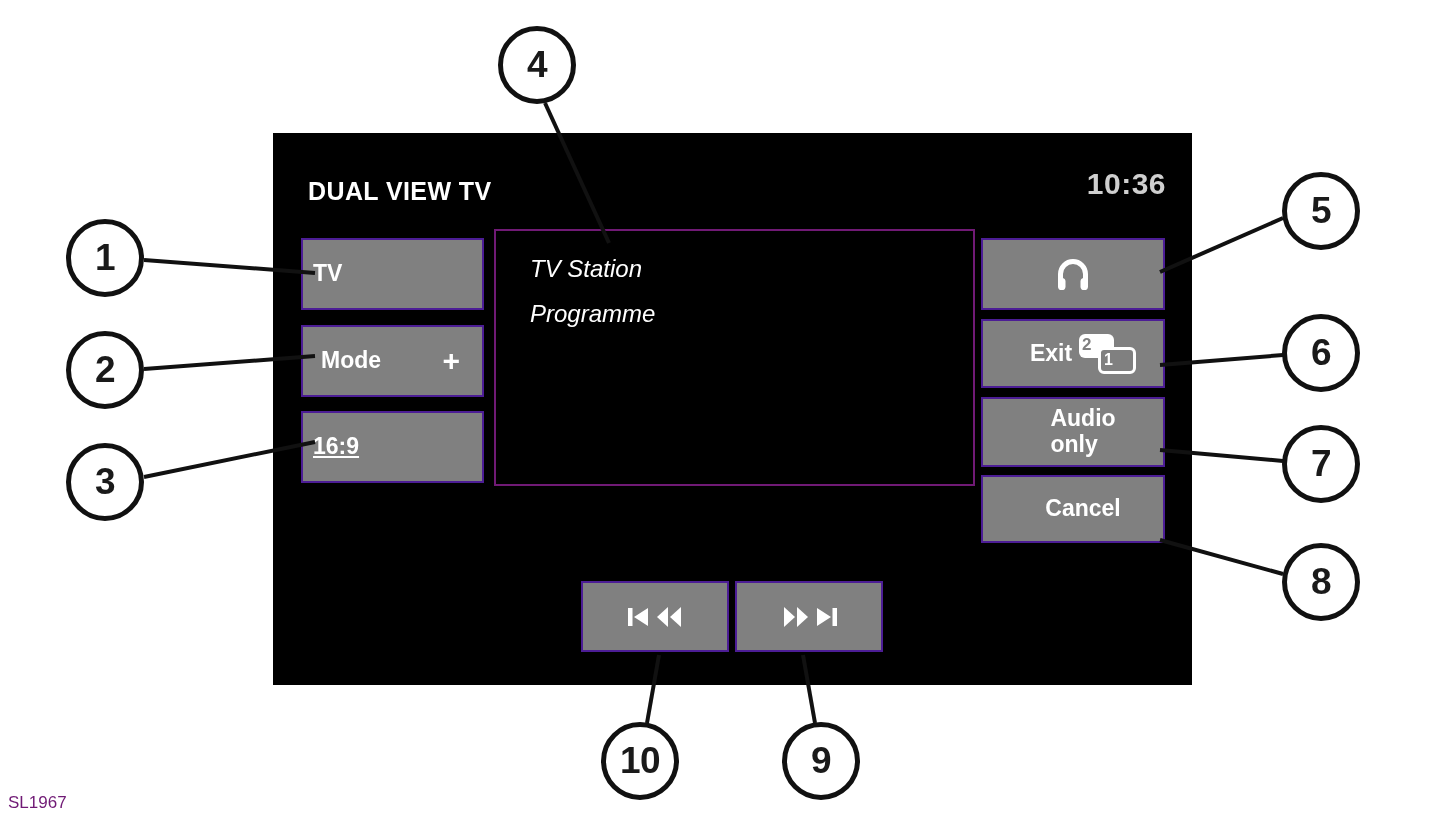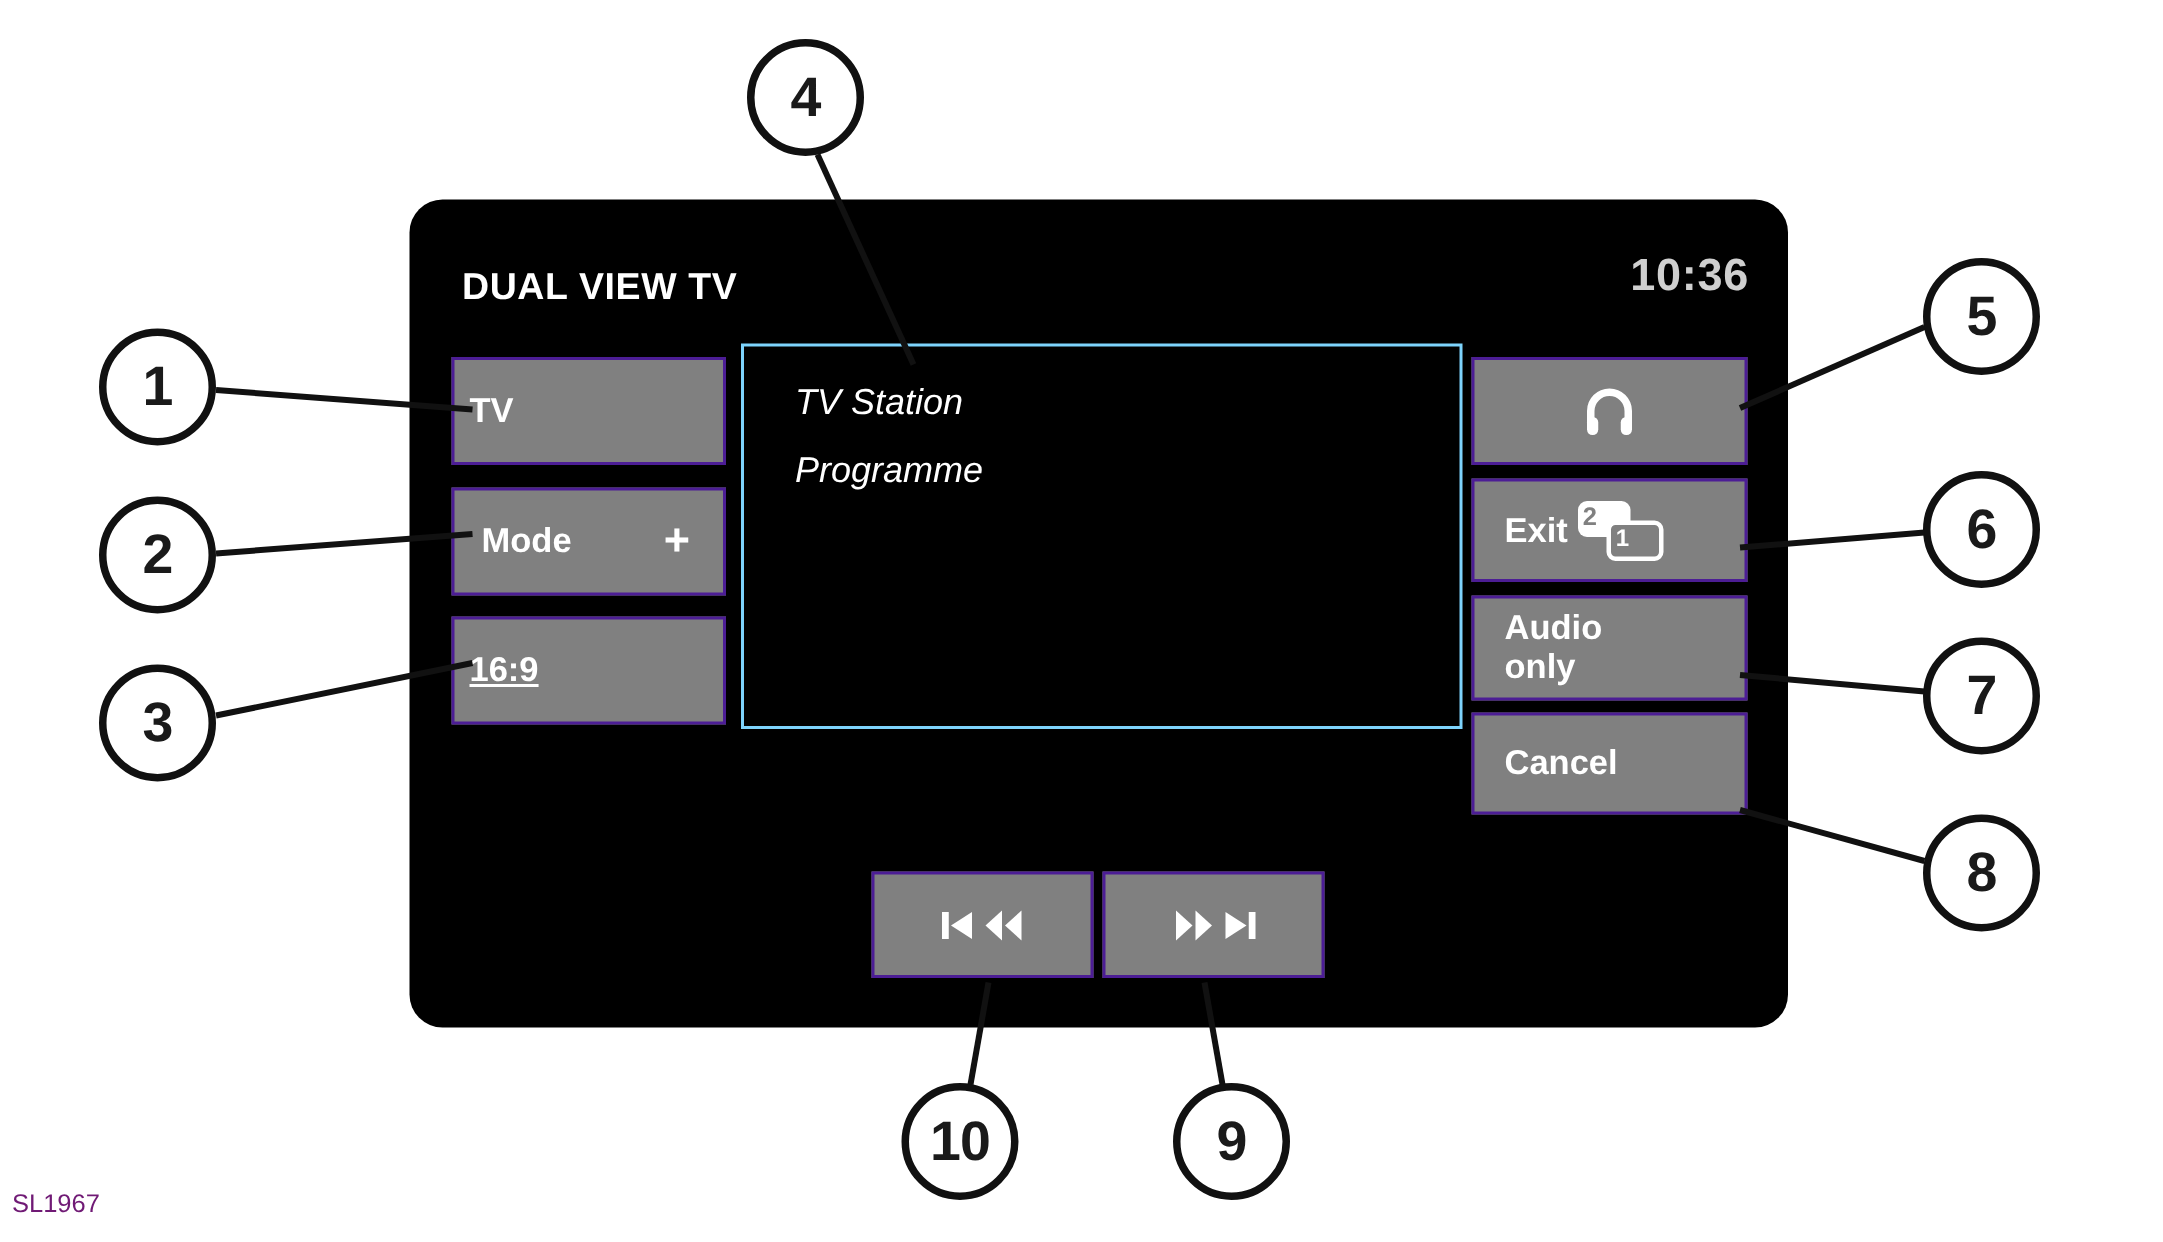--- a/index.html
+++ b/index.html
@@ -43,21 +43,20 @@
 
   
   #screen {
     position: absolute;
     left: 273px;
     top: 133px;
     width: 919px;
     height: 552px;
     background: #000000;
     z-index: 20;
-    border-radius: 22px;
   }
 
   #screen-title {
     position: absolute;
     left: 35px;
     top: 44px;
     color: #ffffff;
     font-size: 25px;
     font-weight: bold;
     letter-spacing: 0.4px;
@@ -102,20 +101,21 @@
     font-weight: bold;
     margin-right: 22px;
     line-height: 1;
   }
 
   
   .btn-right {
     left: 708px;
     width: 184px;
     padding-left: 20px;
+    justify-content: center;
   }
   #btn-headphone { top: 105px; height: 72px; justify-content: center; padding-left: 0; }
   #btn-exit      { top: 186px; height: 69px; }
   #btn-audio     { top: 264px; height: 70px; align-items: center; }
   #btn-cancel    { top: 342px; height: 68px; }
 
   
   .btn-bottom {
     height: 71px;
     width: 148px;
@@ -133,21 +133,21 @@
   }
 
   
   #preview {
     position: absolute;
     left: 221px;
     top: 96px;
     width: 481px;
     height: 257px;
     background: #000000;
-    border: 2px solid #7dd3fc;
+    border: 2px solid #701a75;
     box-sizing: border-box;
   }
   #preview .pv-line {
     color: #ffffff;
     font-style: italic;
     font-size: 24px;
     margin-left: 34px;
   }
   #pv-line-1 { margin-top: 24px; }
   #pv-line-2 { margin-top: 17px; }

